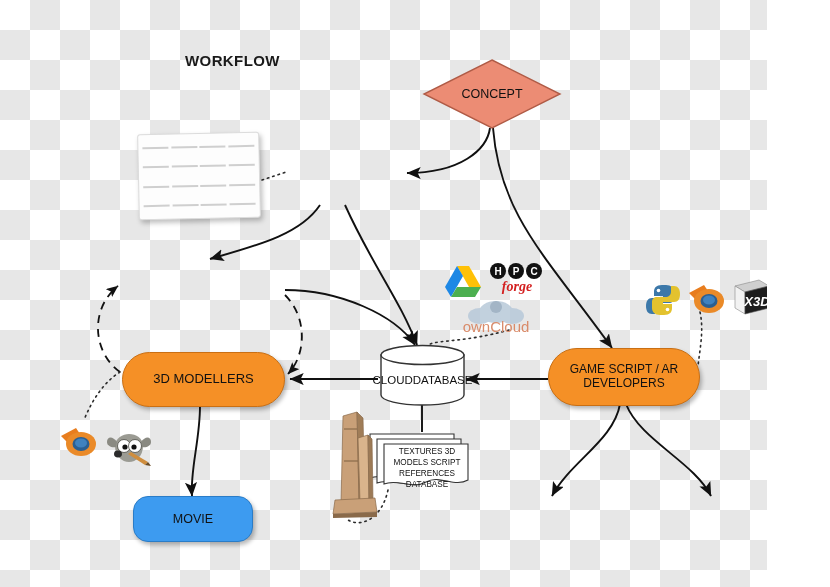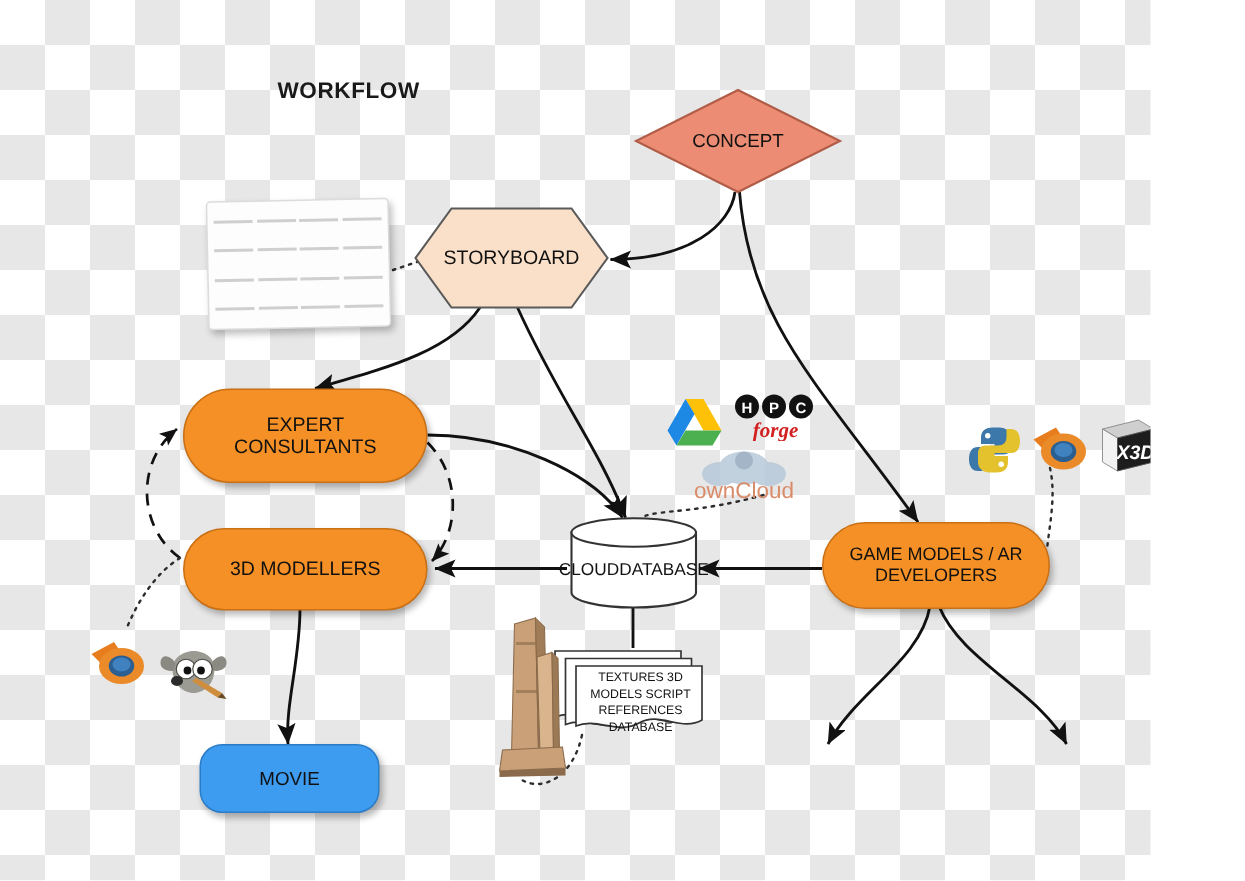--- a/index.html
+++ b/index.html
@@ -185,57 +185,47 @@
 
   <div class="node title" style="left:185px; top:50px; width:120px; height:22px; justify-content:flex-start;">WORKFLOW</div>
 
   <div class="node diamond-wrap" style="left:422px; top:58px; width:140px; height:72px;">
     <svg width="140" height="72" viewBox="0 0 140 72">
       <polygon points="70,2 138,36 70,70 2,36" fill="#ec8c74" stroke="#b05c47" stroke-width="1.4"></polygon>
     </svg>
     <div class="diamond-label">CONCEPT</div>
   </div>
 
-  <div class="node hex-wrap" style="left:275px; top:137px; width:132px; height:70px;">
-    <svg width="132" height="70" viewBox="0 0 132 70">
-      <polygon points="26,2 106,2 130,35 106,68 26,68 2,35" fill="#fae0c8" stroke="#5a5a5a" stroke-width="1.4"></polygon>
-    </svg>
-    <div class="hex-label">STORYBOARD</div>
-  </div>
 
   <div class="node sb-grid" style="left:138px; top:133px; width:122px; height:86px;">
     <div class="sb-cell" style="background:linear-gradient(#9fc6e8 0 42%, #8a9b5c 42% 100%);"></div>
     <div class="sb-cell" style="background:linear-gradient(#8fbfe4 0 40%, #5e7a3a 40% 100%);"></div>
     <div class="sb-cell" style="background:linear-gradient(#d9e9f5 0 50%, #87a05a 50% 100%);"></div>
     <div class="sb-cell" style="background:linear-gradient(#b9d7ee 0 45%, #7d9450 45% 100%);"></div>
     <div class="sb-cell" style="background:linear-gradient(#6b4a35 0 55%, #4a3526 55% 100%);"></div>
     <div class="sb-cell" style="background:linear-gradient(#7a5540 0 50%, #a8785a 50% 100%);"></div>
     <div class="sb-cell" style="background:linear-gradient(#eef3f6 0 55%, #93ac66 55% 100%);"></div>
     <div class="sb-cell" style="background:linear-gradient(#c9a98f 0 45%, #8e6f52 45% 100%);"></div>
     <div class="sb-cell" style="background:linear-gradient(#2f9b8e 0 40%, #2a5f4f 40% 100%);"></div>
     <div class="sb-cell" style="background:linear-gradient(#2f9b8e 0 40%, #26564a 40% 100%);"></div>
     <div class="sb-cell" style="background:linear-gradient(#39a3d8 0 48%, #c0392b 48% 72%, #2b7fb8 72% 100%);"></div>
     <div class="sb-cell" style="background:linear-gradient(#9ac2a0 0 50%, #b08b6a 50% 100%);"></div>
     <div class="sb-cell" style="background:linear-gradient(#2f9b8e 0 45%, #2a5f4f 45% 100%);"></div>
     <div class="sb-cell" style="background:linear-gradient(#f3f3f3 0 55%, #1b1b1b 55% 100%);"></div>
     <div class="sb-cell" style="background:linear-gradient(#cfe2ef 0 45%, #b9a184 45% 100%);"></div>
     <div class="sb-cell" style="background:linear-gradient(#5f8f4a 0 40%, #3a2d22 40% 100%);"></div>
   </div>
 
-  <div class="node pill" style="left:122px; top:259px; width:163px; height:63px; flex-direction:column;">
-    <span>EXPERT</span>
-    <span>CONSULTANTS</span>
-  </div>
 
   <div class="node pill" style="left:122px; top:352px; width:163px; height:55px;">
     <span>3D MODELLERS</span>
   </div>
 
   <div class="node pill" style="left:548px; top:348px; width:152px; height:58px; flex-direction:column; font-size:12px;">
-    <span>GAME MODELS / AR</span>
+    <span>GAME SCRIPT / AR</span>
     <span>DEVELOPERS</span>
   </div>
 
   <div class="node cyl-wrap" style="left:379px; top:344px; width:87px; height:62px;">
     <svg width="87" height="62" viewBox="0 0 87 62">
       <path d="M2,11 L2,51 A41.5,10 0 0 0 85,51 L85,11 Z" fill="#ffffff" stroke="#333" stroke-width="1.4"></path>
       <ellipse cx="43.5" cy="11" rx="41.5" ry="9.5" fill="#ffffff" stroke="#333" stroke-width="1.4"></ellipse>
     </svg>
     <div class="cyl-label" style="flex-direction:row;">
       <span>CLOUD</span>

